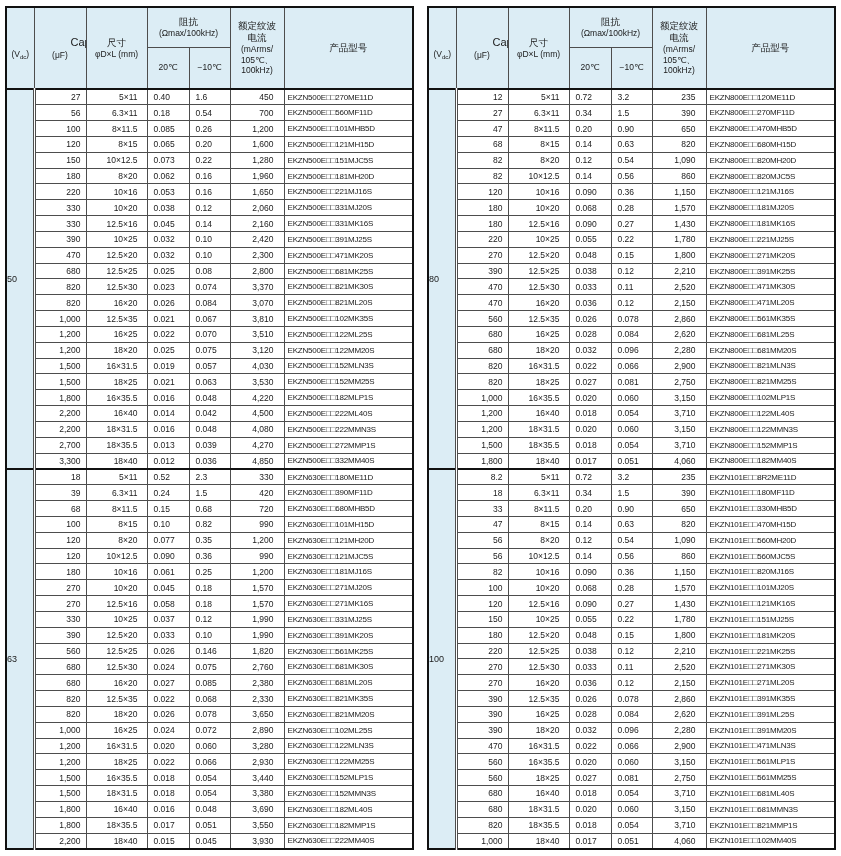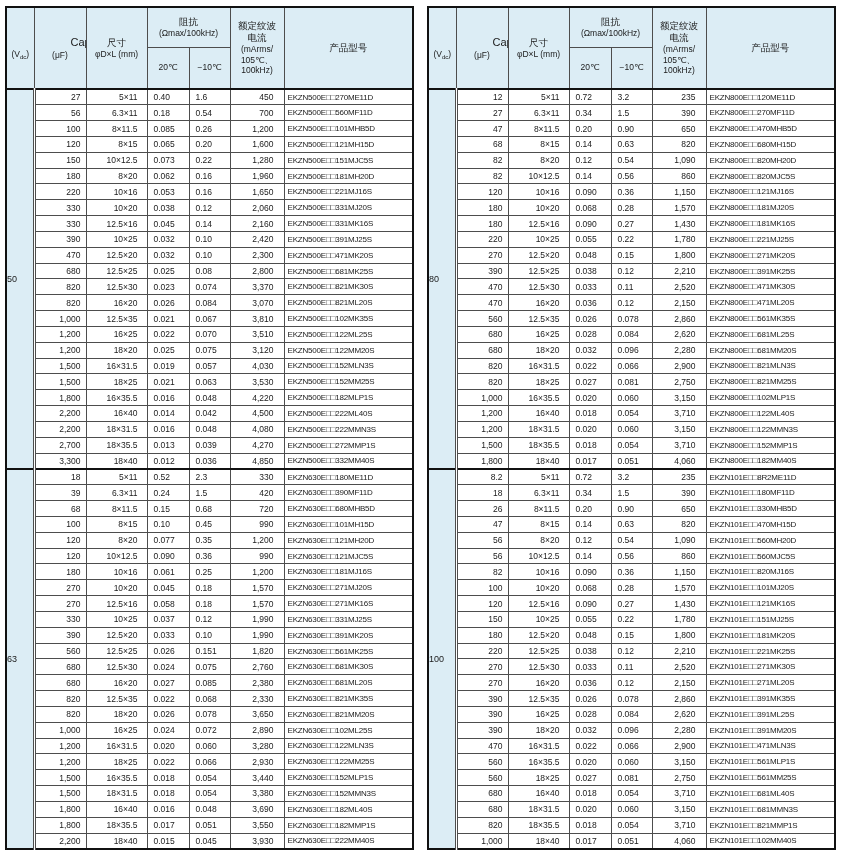--- a/index.html
+++ b/index.html
@@ -334,21 +334,21 @@
           <td class="size">8×11.5</td>
           <td class="z20">0.15</td>
           <td class="z10">0.68</td>
           <td class="ripple">720</td>
           <td class="model">EKZN630E□□680MHB5D</td>
         </tr>
         <tr>
           <td class="cap">100</td>
           <td class="size">8×15</td>
           <td class="z20">0.10</td>
-          <td class="z10">0.45</td>
+          <td class="z10">0.82</td>
           <td class="ripple">990</td>
           <td class="model">EKZN630E□□101MH15D</td>
         </tr>
         <tr>
           <td class="cap">120</td>
           <td class="size">8×20</td>
           <td class="z20">0.077</td>
           <td class="z10">0.35</td>
           <td class="ripple">1,200</td>
           <td class="model">EKZN630E□□121MH20D</td>
@@ -398,21 +398,21 @@
           <td class="size">12.5×20</td>
           <td class="z20">0.033</td>
           <td class="z10">0.10</td>
           <td class="ripple">1,990</td>
           <td class="model">EKZN630E□□391MK20S</td>
         </tr>
         <tr>
           <td class="cap">560</td>
           <td class="size">12.5×25</td>
           <td class="z20">0.026</td>
-          <td class="z10">0.151</td>
+          <td class="z10">0.146</td>
           <td class="ripple">1,820</td>
           <td class="model">EKZN630E□□561MK25S</td>
         </tr>
         <tr>
           <td class="cap">680</td>
           <td class="size">12.5×30</td>
           <td class="z20">0.024</td>
           <td class="z10">0.075</td>
           <td class="ripple">2,760</td>
           <td class="model">EKZN630E□□681MK30S</td>
@@ -759,21 +759,21 @@
         </tr>
         <tr>
           <td class="cap">18</td>
           <td class="size">6.3×11</td>
           <td class="z20">0.34</td>
           <td class="z10">1.5</td>
           <td class="ripple">390</td>
           <td class="model">EKZN101E□□180MF11D</td>
         </tr>
         <tr>
-          <td class="cap">26</td>
+          <td class="cap">33</td>
           <td class="size">8×11.5</td>
           <td class="z20">0.20</td>
           <td class="z10">0.90</td>
           <td class="ripple">650</td>
           <td class="model">EKZN101E□□330MHB5D</td>
         </tr>
         <tr>
           <td class="cap">47</td>
           <td class="size">8×15</td>
           <td class="z20">0.14</td>

